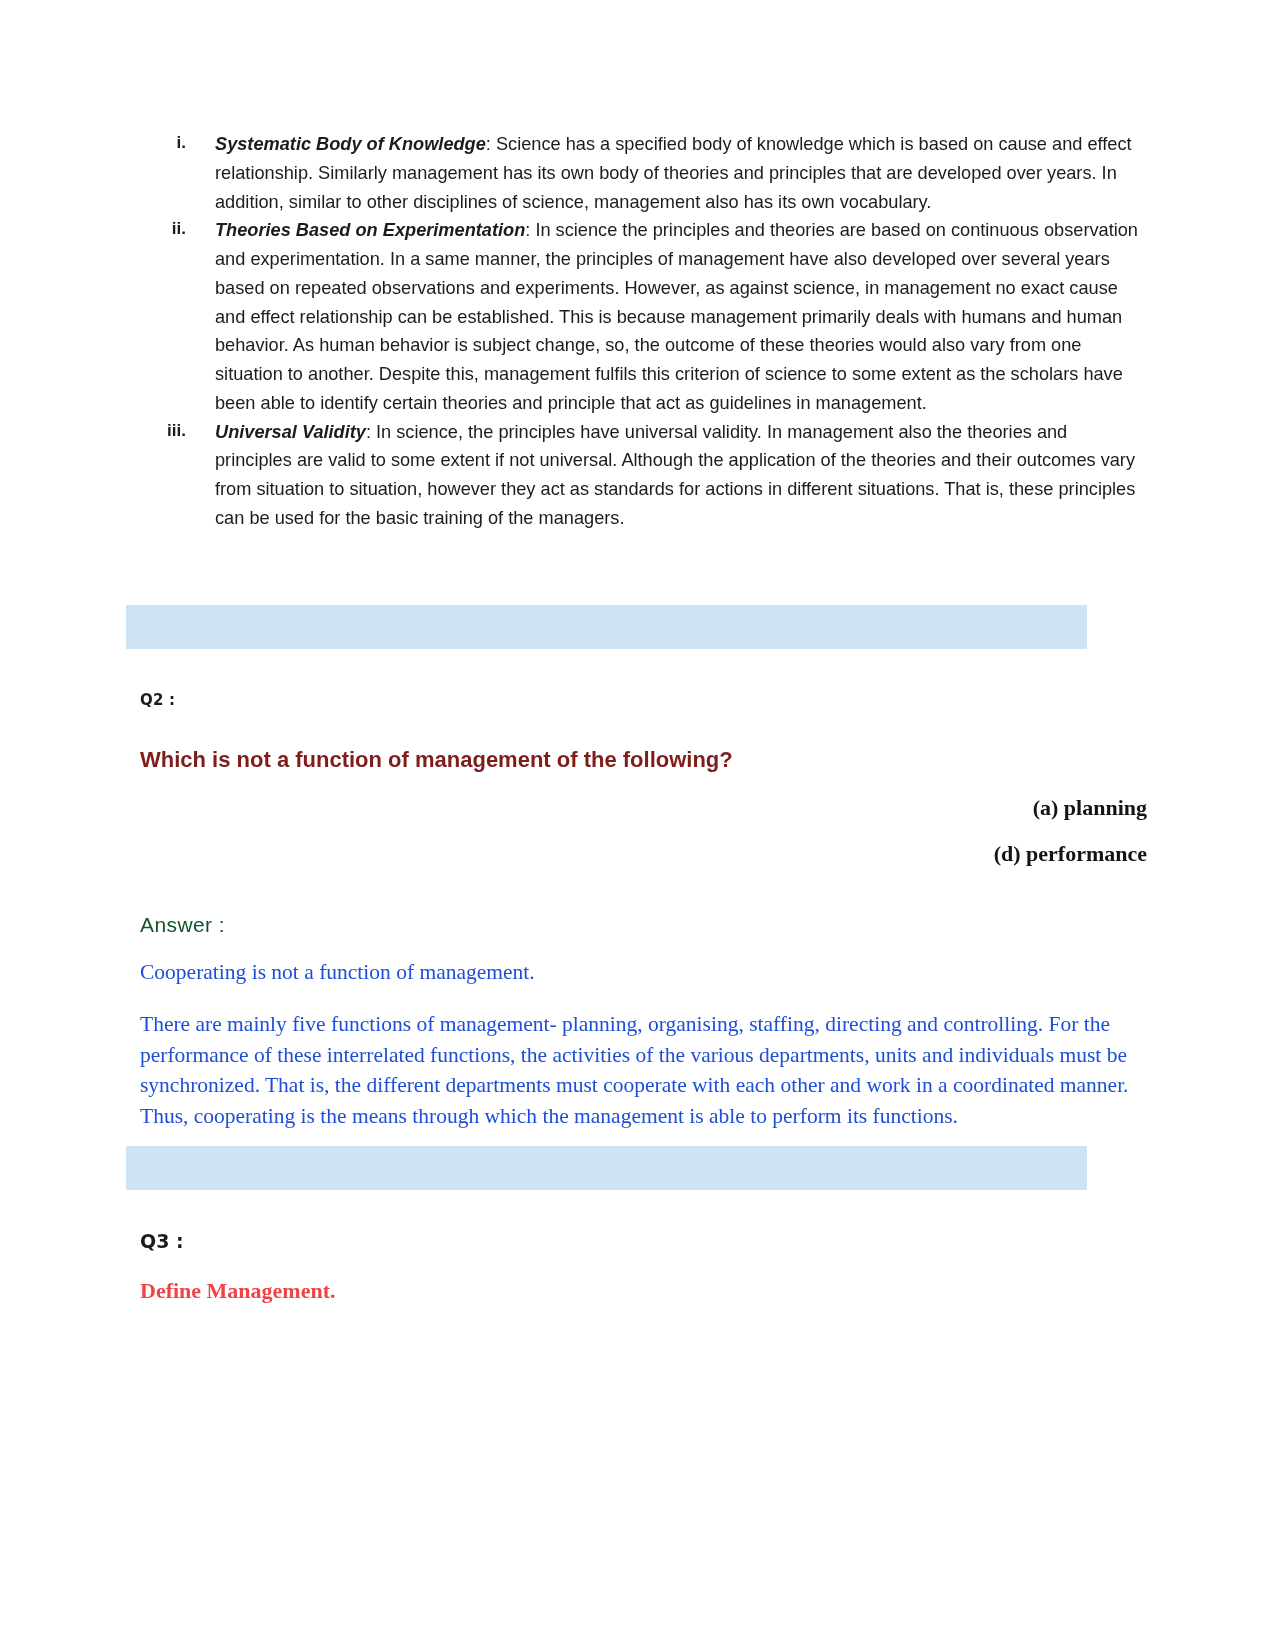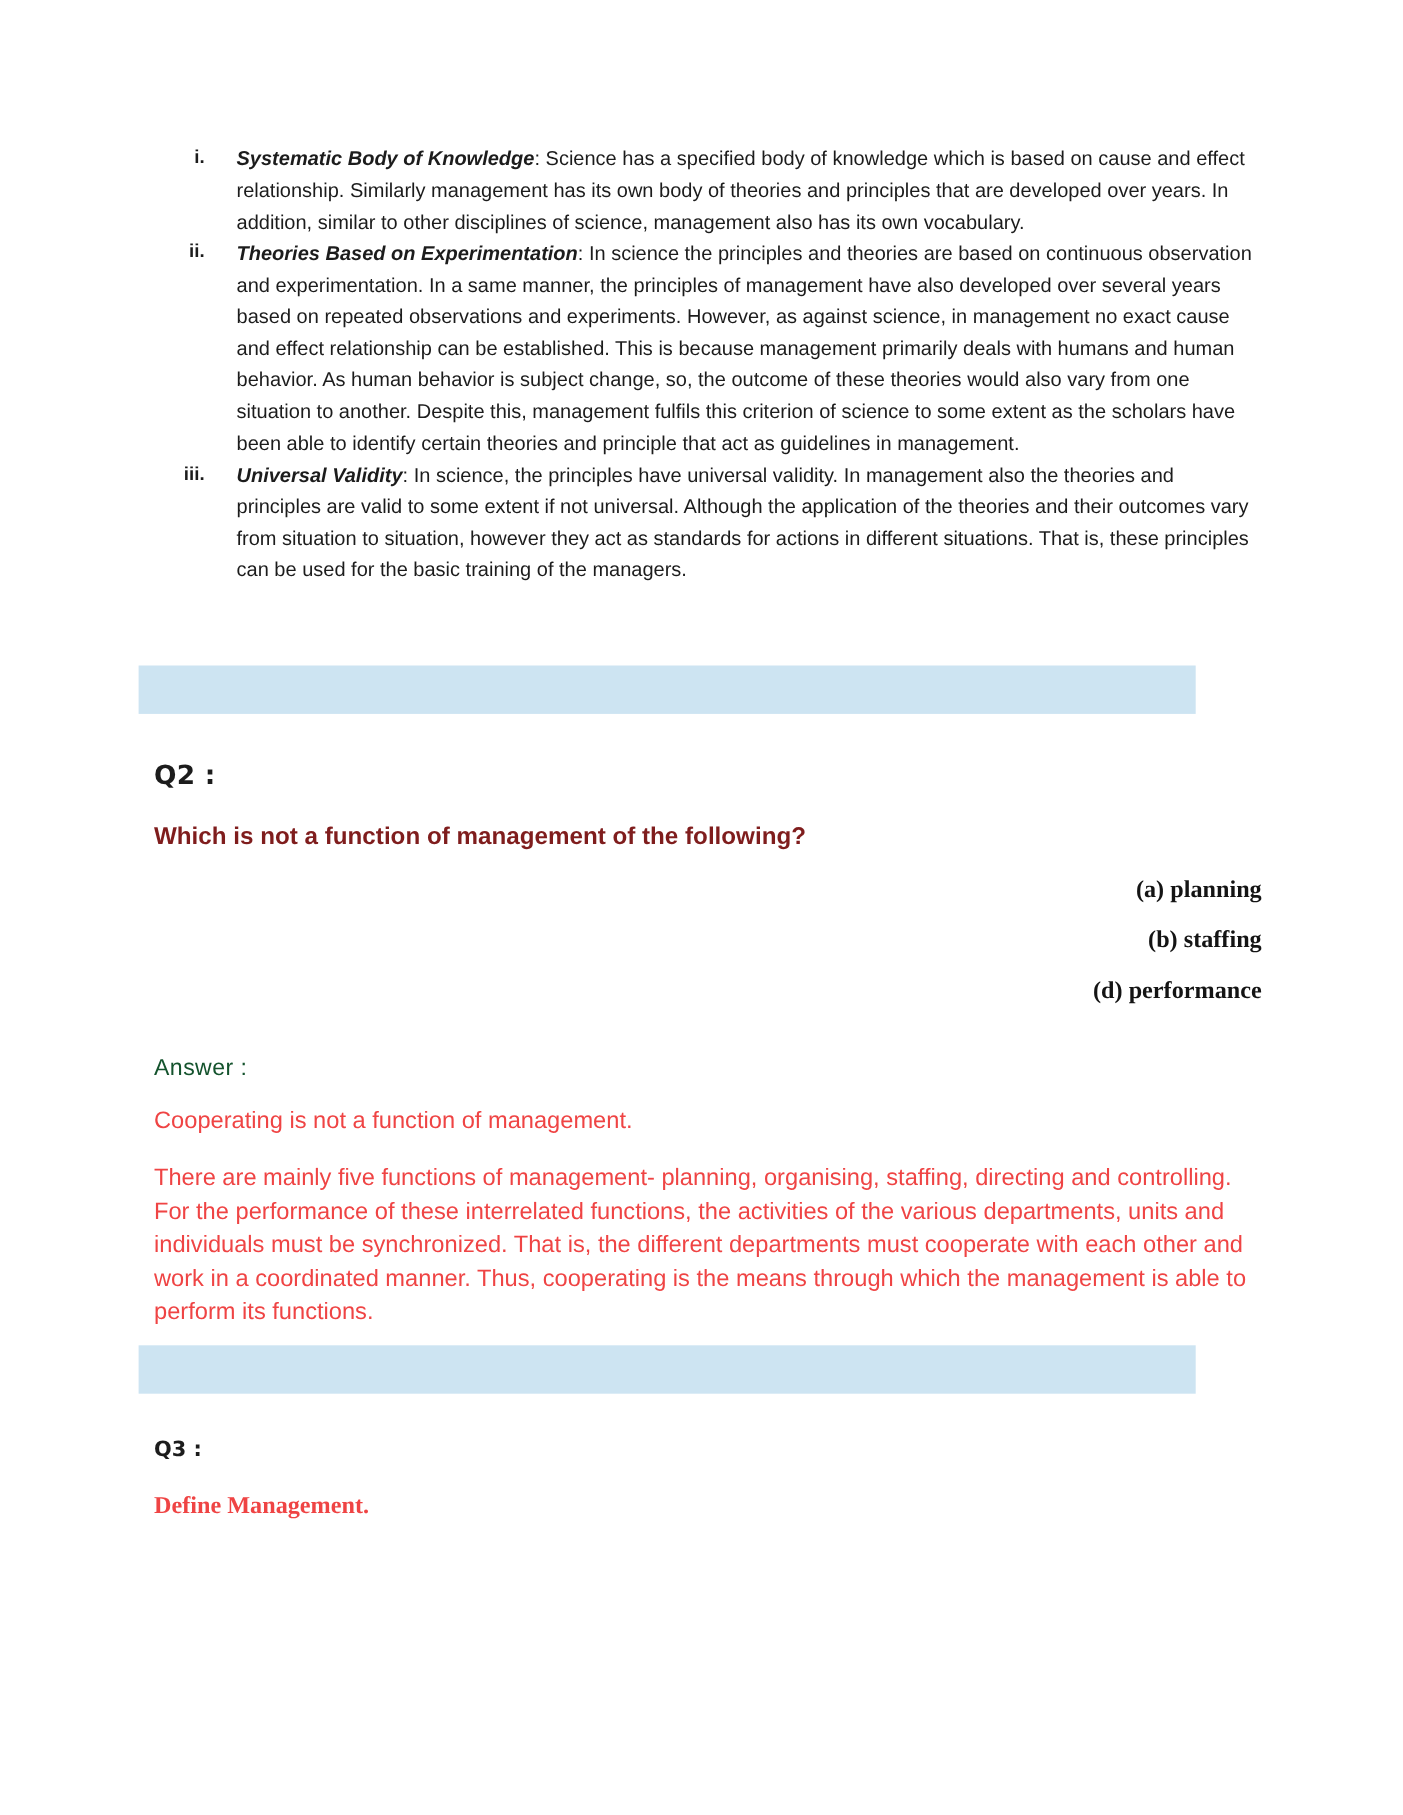--- a/index.html
+++ b/index.html
@@ -58,25 +58,25 @@
     height: 44px;
     width: 961px;
     margin-left: -2px;
   }
   .bar-gap-top { height: 72px; }
   .bar-gap-bottom { height: 42px; }
 
   
   .q-label {
     font-family: "DejaVu Sans", sans-serif;
-    font-size: 24px;
+    font-size: 15px;
     font-weight: bold;
     color: #1c1c1c;
     letter-spacing: 0.2px;
-    margin: 0 0 28px 12px;
+    margin: 0 0 38px 12px;
   }
   .q-text {
     font-family: Liberation Sans, sans-serif;
     font-size: 22px;
     font-weight: bold;
     color: #7f1d1d;
     margin: 0 0 22px 12px;
   }
   .opt {
     font-family: "Liberation Serif", serif;
@@ -88,24 +88,24 @@
   }
 
   .answer-label {
     font-family: Liberation Sans, sans-serif;
     font-size: 21px;
     color: #14532d;
     margin: 46px 0 20px 12px;
     letter-spacing: 0.4px;
   }
   .ans-para {
-    font-family: Liberation Sans, sans-serif;
+    font-family: Liberation Serif, serif;
     font-size: 21.5px;
     line-height: 1.42;
-    color: #ef4444;
+    color: #1d4ed8;
     margin: 0 0 22px 12px;
   }
   .ans-para.long { margin-bottom: 15px; }
 
   .q3-label {
     font-family: "DejaVu Sans", sans-serif;
     font-size: 19px;
     font-weight: bold;
     color: #1c1c1c;
     margin: 40px 0 26px 12px;
@@ -139,21 +139,20 @@
   </ul>
 
   <div class="bar-gap-top"></div>
   <div class="blue-bar"></div>
   <div class="bar-gap-bottom"></div>
 
   <div class="q-label">Q2 :</div>
   <div class="q-text">Which is not a function of management of the following?</div>
 
   <div class="opt">(a) planning</div>
-  <div class="opt">(b) staffing</div>
   <div class="opt">(d) performance</div>
 
   <div class="answer-label">Answer :</div>
   <div class="ans-para">Cooperating is not a function of management.</div>
   <div class="ans-para long">There are mainly five functions of management- planning, organising, staffing, directing and controlling. For the performance of these interrelated functions, the activities of the various departments, units and individuals must be synchronized. That is, the different departments must cooperate with each other and work in a coordinated manner. Thus, cooperating is the means through which the management is able to perform its functions.</div>
 
   <div class="blue-bar"></div>
 
   <div class="q3-label">Q3 :</div>
   <div class="q3-text">Define Management.</div>

